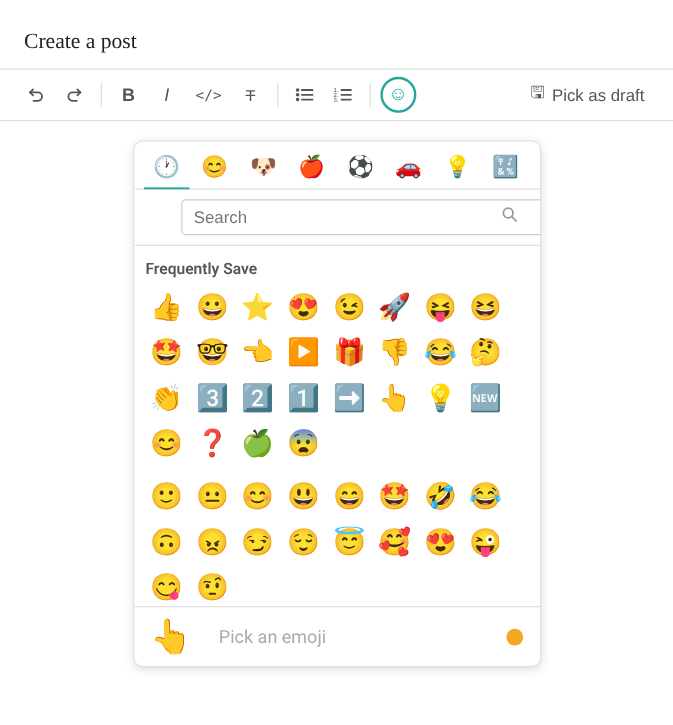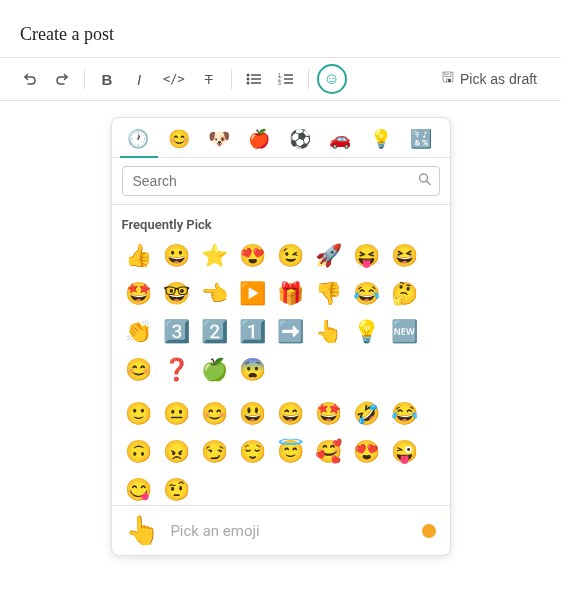--- a/index.html
+++ b/index.html
@@ -103,20 +103,21 @@
       position: relative;
     }
     .emoji-search {
       width: 100%;
       border: 1px solid #ccc;
       border-radius: 4px;
       padding: 6px 30px 6px 10px;
       font-size: 14px;
       outline: none;
       color: #333;
+      margin-left: 29px;
     }
     .search-icon-wrap {
       position: absolute;
       right: 18px;
       top: 50%;
       transform: translateY(-50%);
       color: #999;
       font-size: 14px;
     }
     .emoji-body {
@@ -156,21 +157,21 @@
       padding: 8px 14px;
       min-height: 48px;
     }
     .emoji-preview-icon {
       font-size: 28px;
     }
     .emoji-preview-text {
       font-size: 15px;
       color: #aaa;
       flex: 1;
-      margin-left: 10px;
+      margin-left: 22px;
     }
     .emoji-dot {
       width: 14px;
       height: 14px;
       border-radius: 50%;
       background: #f5a623;
       flex-shrink: 0;
     }
     ::-webkit-scrollbar { width: 6px; }
     ::-webkit-scrollbar-thumb { background: #ccc; border-radius: 3px; }
@@ -245,21 +246,21 @@
     <span class="search-icon-wrap">
       <svg width="14" height="14" viewBox="0 0 14 14" fill="none">
         <circle cx="5.5" cy="5.5" r="4" stroke="#999" stroke-width="1.5"></circle>
         <line x1="8.5" y1="8.5" x2="12" y2="12" stroke="#999" stroke-width="1.5" stroke-linecap="round"></line>
       </svg>
     </span>
   </div>
 
   <div class="emoji-body">
     <div>
-      <div class="emoji-section-title">Frequently Pick</div>
+      <div class="emoji-section-title">Frequently Save</div>
       <div class="emoji-grid" id="freq-grid">
           <button class="emoji-item">👍</button>
           <button class="emoji-item">😀</button>
           <button class="emoji-item">⭐</button>
           <button class="emoji-item">😍</button>
           <button class="emoji-item">😉</button>
           <button class="emoji-item">🚀</button>
           <button class="emoji-item">😝</button>
           <button class="emoji-item">😆</button>
           <button class="emoji-item">🤩</button>

